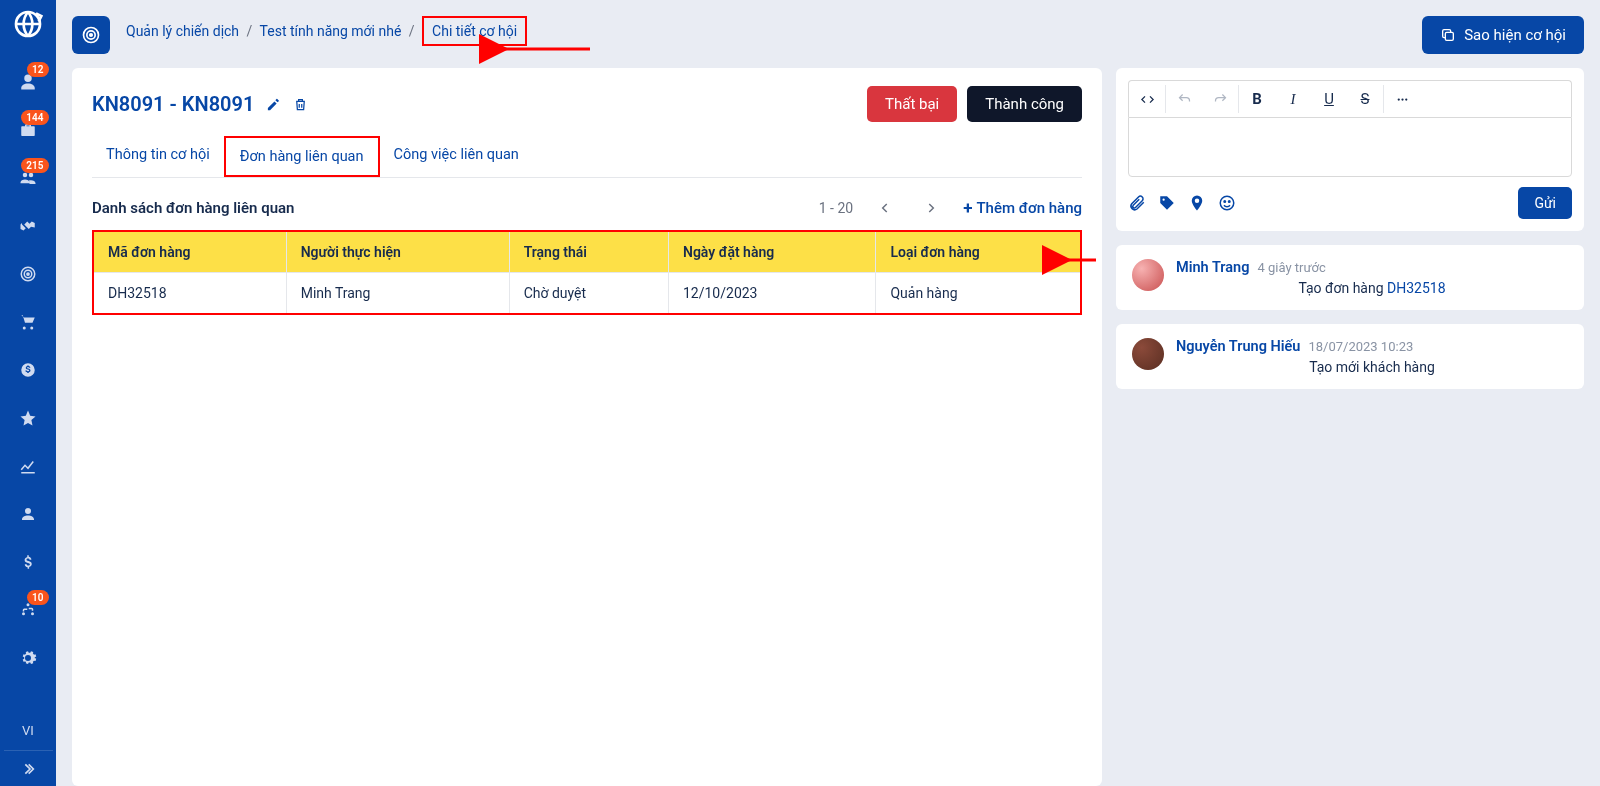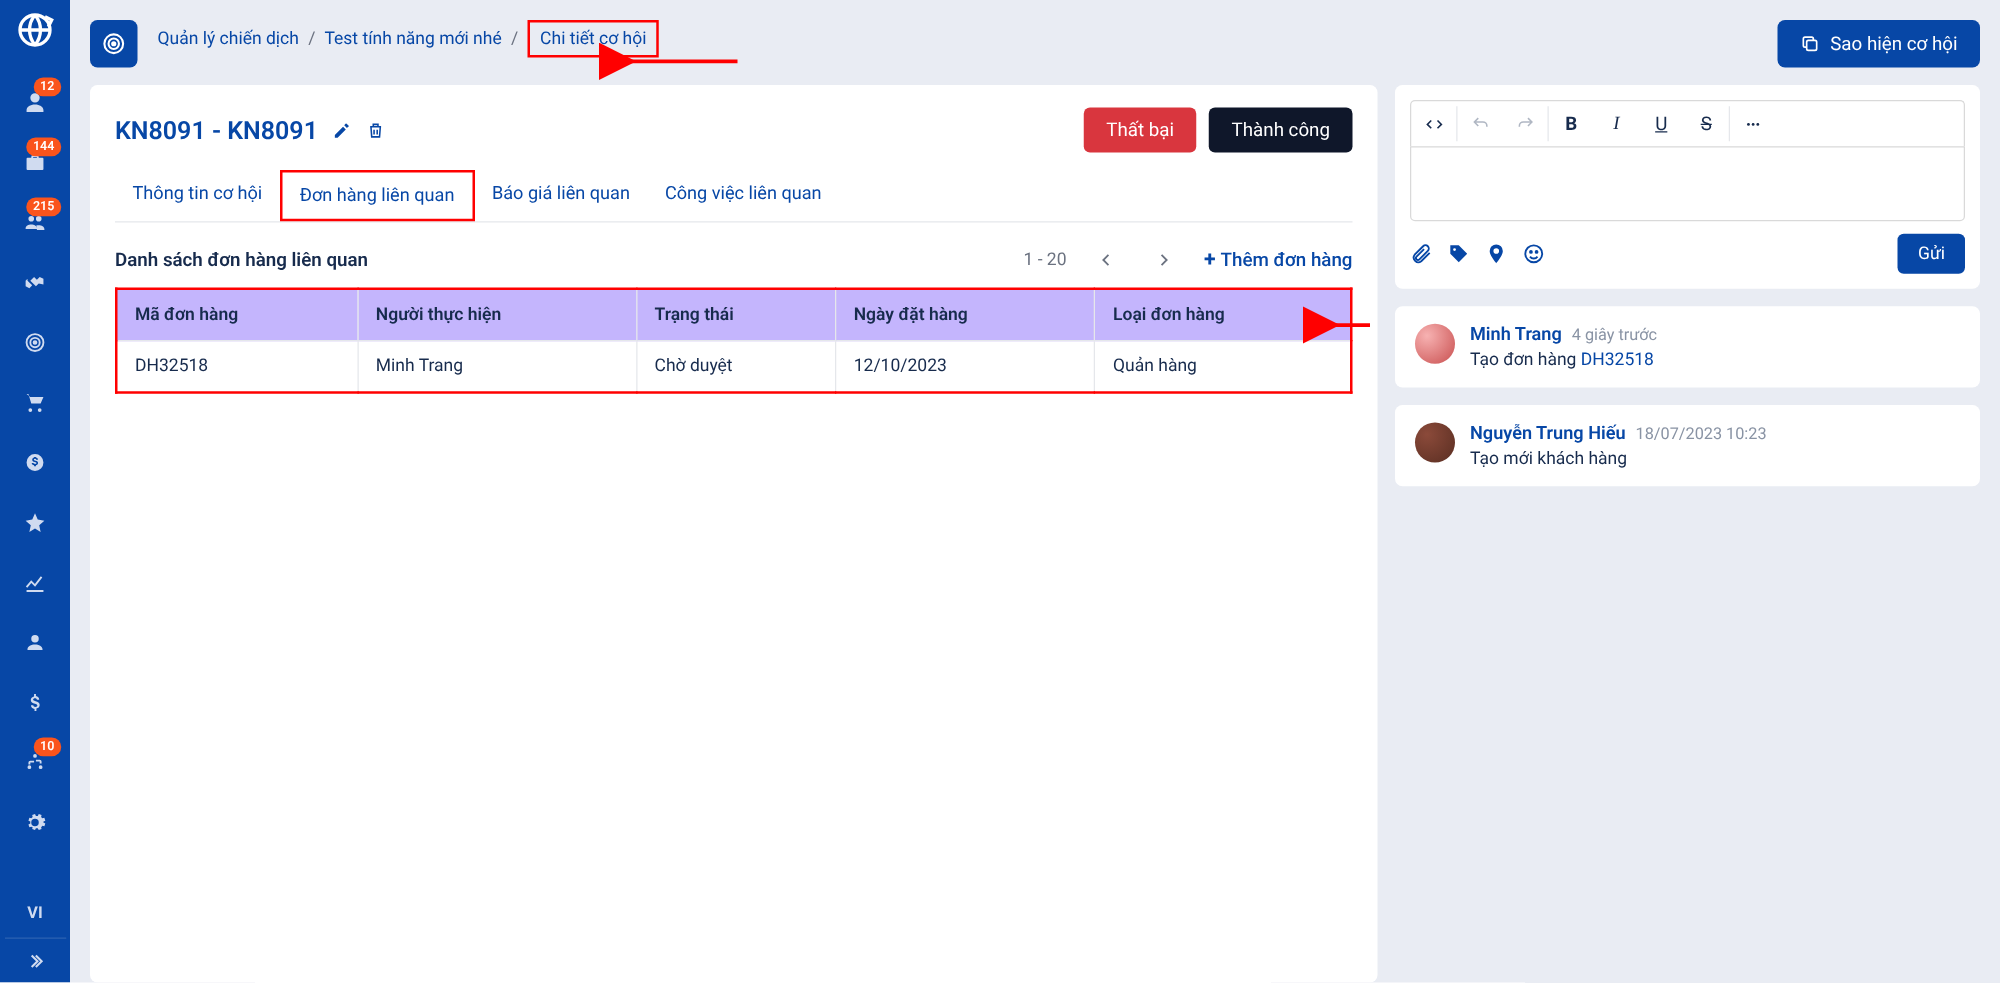--- a/index.html
+++ b/index.html
@@ -5,21 +5,21 @@
 * { margin: 0; padding: 0; box-sizing: border-box; font-family: -apple-system, BlinkMacSystemFont, "Segoe UI", Roboto, "Helvetica Neue", Arial, sans-serif; }
 body { background: #e9ecf3; overflow: hidden; }
 .app { display: flex; width: 1600px; height: 786px; }
 
 
 .sidebar { width: 56px; background: #0747a6; display: flex; flex-direction: column; align-items: center; padding-top: 8px; position: relative; }
 .logo { width: 32px; height: 32px; margin-bottom: 18px; color: #fff; display:flex; align-items:center; justify-content:center; }
 .side-item { width: 49px; height: 48px; display: flex; align-items: center; justify-content: center; color: #d0dbf0; cursor: pointer; position: relative; }
 .side-item svg { width: 18px; height: 18px; }
 .badge { position: absolute; top: 4px; right: 4px; background: #fa541c; color: #fff; font-size: 10px; font-weight: 600; padding: 1px 5px; border-radius: 9px; line-height: 13px; min-width: 18px; text-align: center; }
-.side-lang { width: 49px; height: 40px; display:flex; align-items:center; justify-content:center; color:#d0dbf0; font-size:13px; font-weight:700; cursor:pointer; }
+.side-lang { width: 49px; height: 40px; display:flex; align-items:center; justify-content:center; color:#d0dbf0; font-size:13px; font-weight:400; cursor:pointer; }
 .side-collapse { width:49px; height:36px; display:flex; align-items:center; justify-content:center; color:#d0dbf0; cursor:pointer; border-top:1px solid rgba(255,255,255,0.15); }
 .side-collapse svg { width:16px; height:16px; }
 .side-spacer { flex: 1; }
 
 
 .main { flex: 1; display: flex; flex-direction: column; padding: 16px 16px 0 16px; gap: 14px; }
 
 
 .top-row { display: flex; align-items: center; justify-content: space-between; }
 .breadcrumb-wrap { display: flex; align-items: flex-start; gap: 16px; }
@@ -56,21 +56,21 @@
 
 .table-head-row { display: flex; align-items: center; justify-content: space-between; margin-bottom: 8px; }
 .table-title { font-size: 15px; font-weight: 600; color: #172b4d; }
 .table-controls { display: flex; align-items: center; gap: 18px; }
 .pager-text { font-size: 14px; color: #6b7280; }
 .pager-btn { width: 28px; height: 28px; display:flex; align-items:center; justify-content:center; color: #6b7280; cursor:pointer; }
 .pager-btn svg { width:14px; height:14px; }
 .add-link { color: #0747a6; font-size: 15px; cursor: pointer; font-weight:500; display:flex; align-items:center; gap:4px; }
 
 table.orders { width: 100%; border-collapse: collapse; border: 2.5px solid red; }
-table.orders th { text-align: left; padding: 12px 14px; font-size: 14px; font-weight: 600; color: #172b4d; background: #c4b5fd; border: 1px solid #e5e7eb; }
+table.orders th { text-align: left; padding: 12px 14px; font-size: 14px; font-weight: 600; color: #172b4d; background: #fde047; border: 1px solid #e5e7eb; }
 table.orders td { padding: 12px 14px; font-size: 14px; color: #172b4d; border: 1px solid #e5e7eb; }
 .link-text { color: #0747a6; }
 .status-orange { color: #fa541c; }
 
 
 .panel.right { width: 468px; display: flex; flex-direction: column; gap: 14px; background: transparent; padding:0; }
 .editor-card { background:#fff; border-radius:6px; padding:12px; }
 .toolbar { display: flex; align-items: center; border: 1px solid #d9d9d9; border-bottom: none; border-radius: 4px 4px 0 0; }
 .tb-group { display:flex; align-items:center; }
 .tb-sep { width:1px; height:28px; background:#e5e7eb; }
@@ -86,21 +86,21 @@
 
 .activity-card { background:#fff; border-radius:6px; padding:14px 16px; }
 .act-row { display:flex; gap:12px; }
 .avatar { width:32px; height:32px; border-radius:50%; flex-shrink:0; }
 .avatar.a1 { background: radial-gradient(circle at 30% 30%, #f7b2b2, #c94f4f); }
 .avatar.a2 { background: radial-gradient(circle at 30% 30%, #8b4a3a, #5a2e22); }
 .act-body { flex:1; }
 .act-head { display:flex; align-items:baseline; gap:8px; }
 .act-name { color:#0747a6; font-weight:600; font-size:14.5px; }
 .act-time { color:#8993a4; font-size:13px; }
-.act-text { font-size:14px; color:#172b4d; margin-top:4px; }
+.act-text { font-size:14px; color:#172b4d; margin-top:4px;text-align:center; }
 .act-text a { color:#0747a6; text-decoration:none; }
 
 
 .arrow { position: absolute; pointer-events: none; }
 .arrow svg { overflow: visible; }
 </style>
 </head>
 <body>
 
 <div class="app">
@@ -241,21 +241,20 @@
           </div>
           <div class="action-btns">
             <button class="btn btn-fail">Thất bại</button>
             <button class="btn btn-success">Thành công</button>
           </div>
         </div>
 
         <div class="tabs">
           <div class="tab">Thông tin cơ hội</div>
           <div class="tab active">Đơn hàng liên quan</div>
-          <div class="tab">Báo giá liên quan</div>
           <div class="tab">Công việc liên quan</div>
         </div>
 
         <div class="table-head-row">
           <div class="table-title">Danh sách đơn hàng liên quan</div>
           <div class="table-controls">
             <span class="pager-text">1 - 20</span>
             <span class="pager-btn">
                 <svg viewBox="0 0 24 24" fill="none" stroke="currentColor" stroke-width="2.5">
                   <path d="M15 5l-7 7 7 7"></path>

